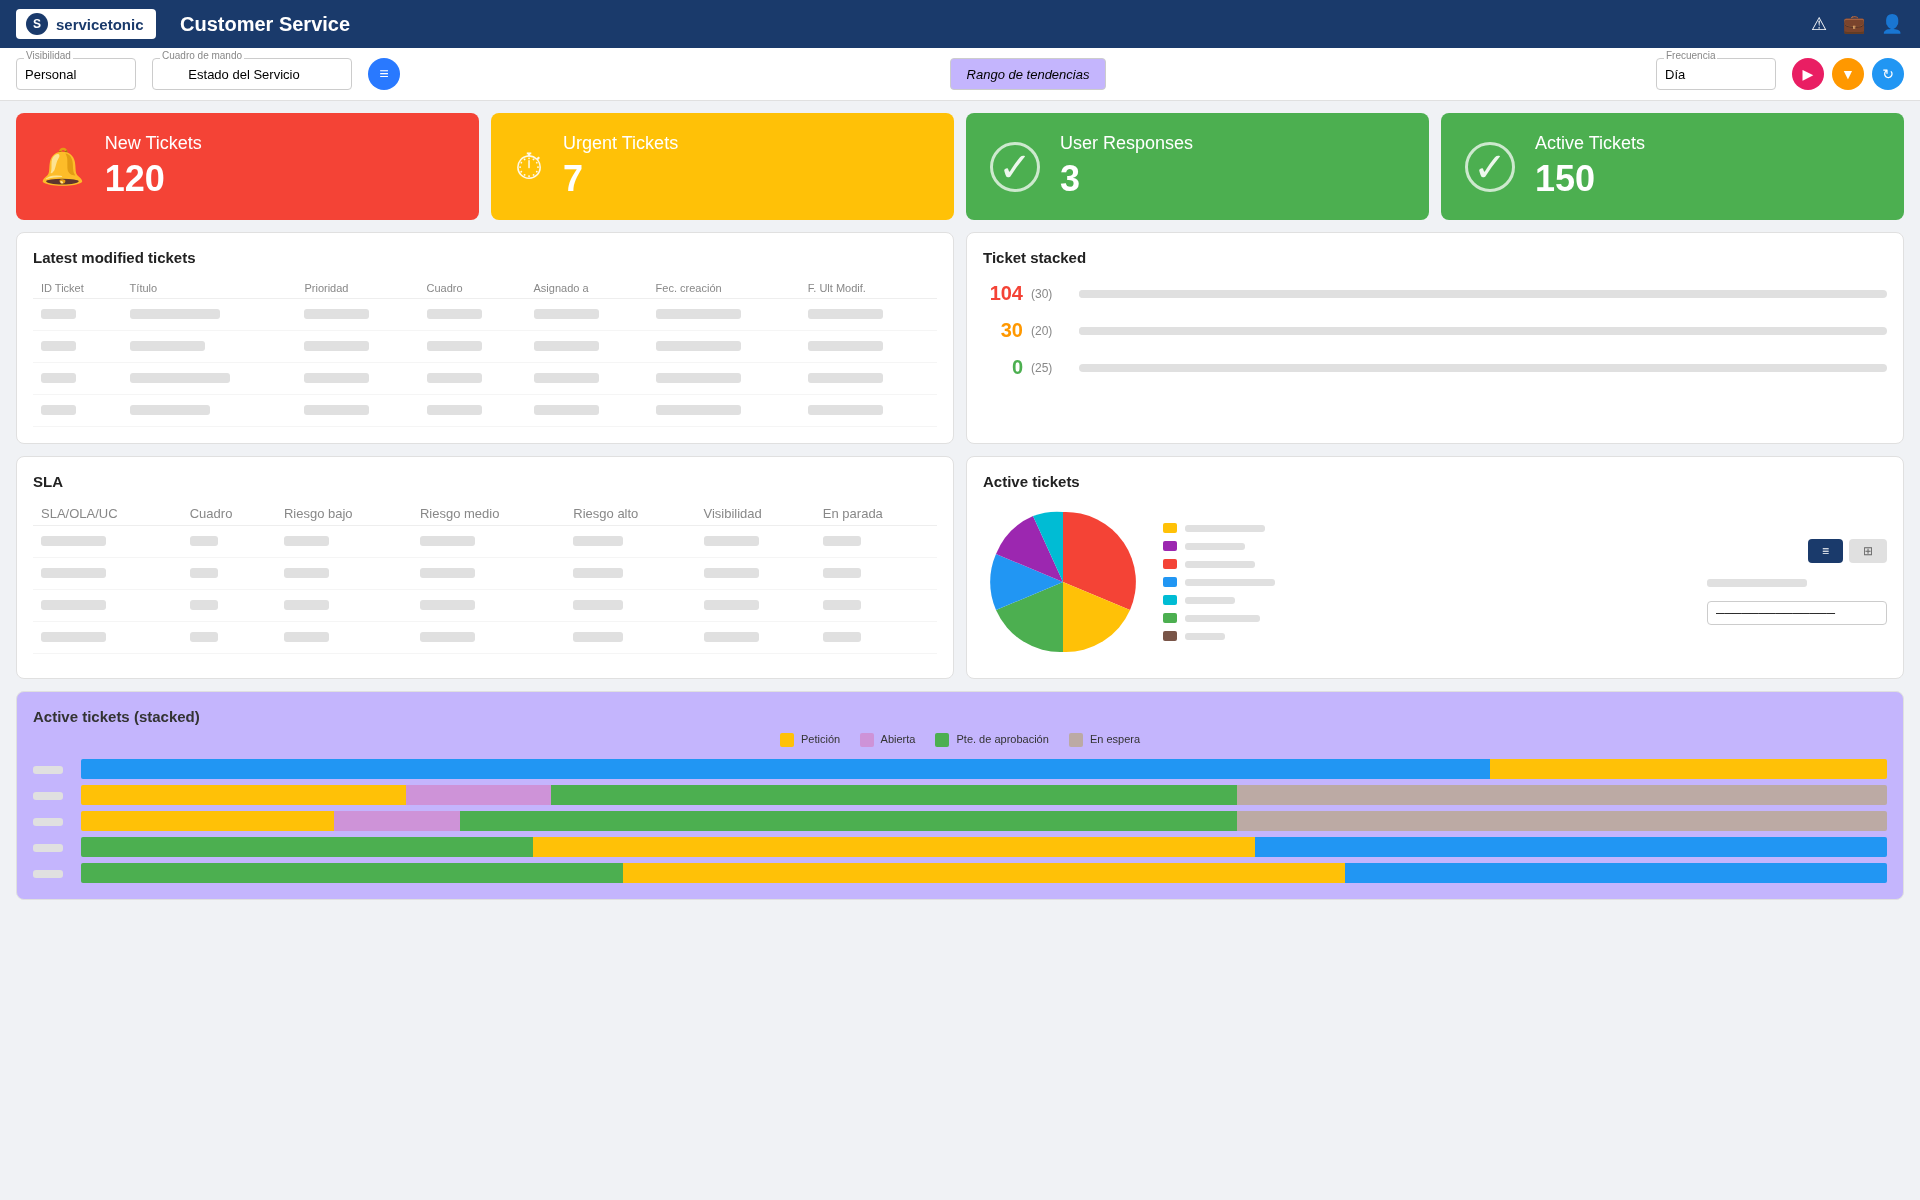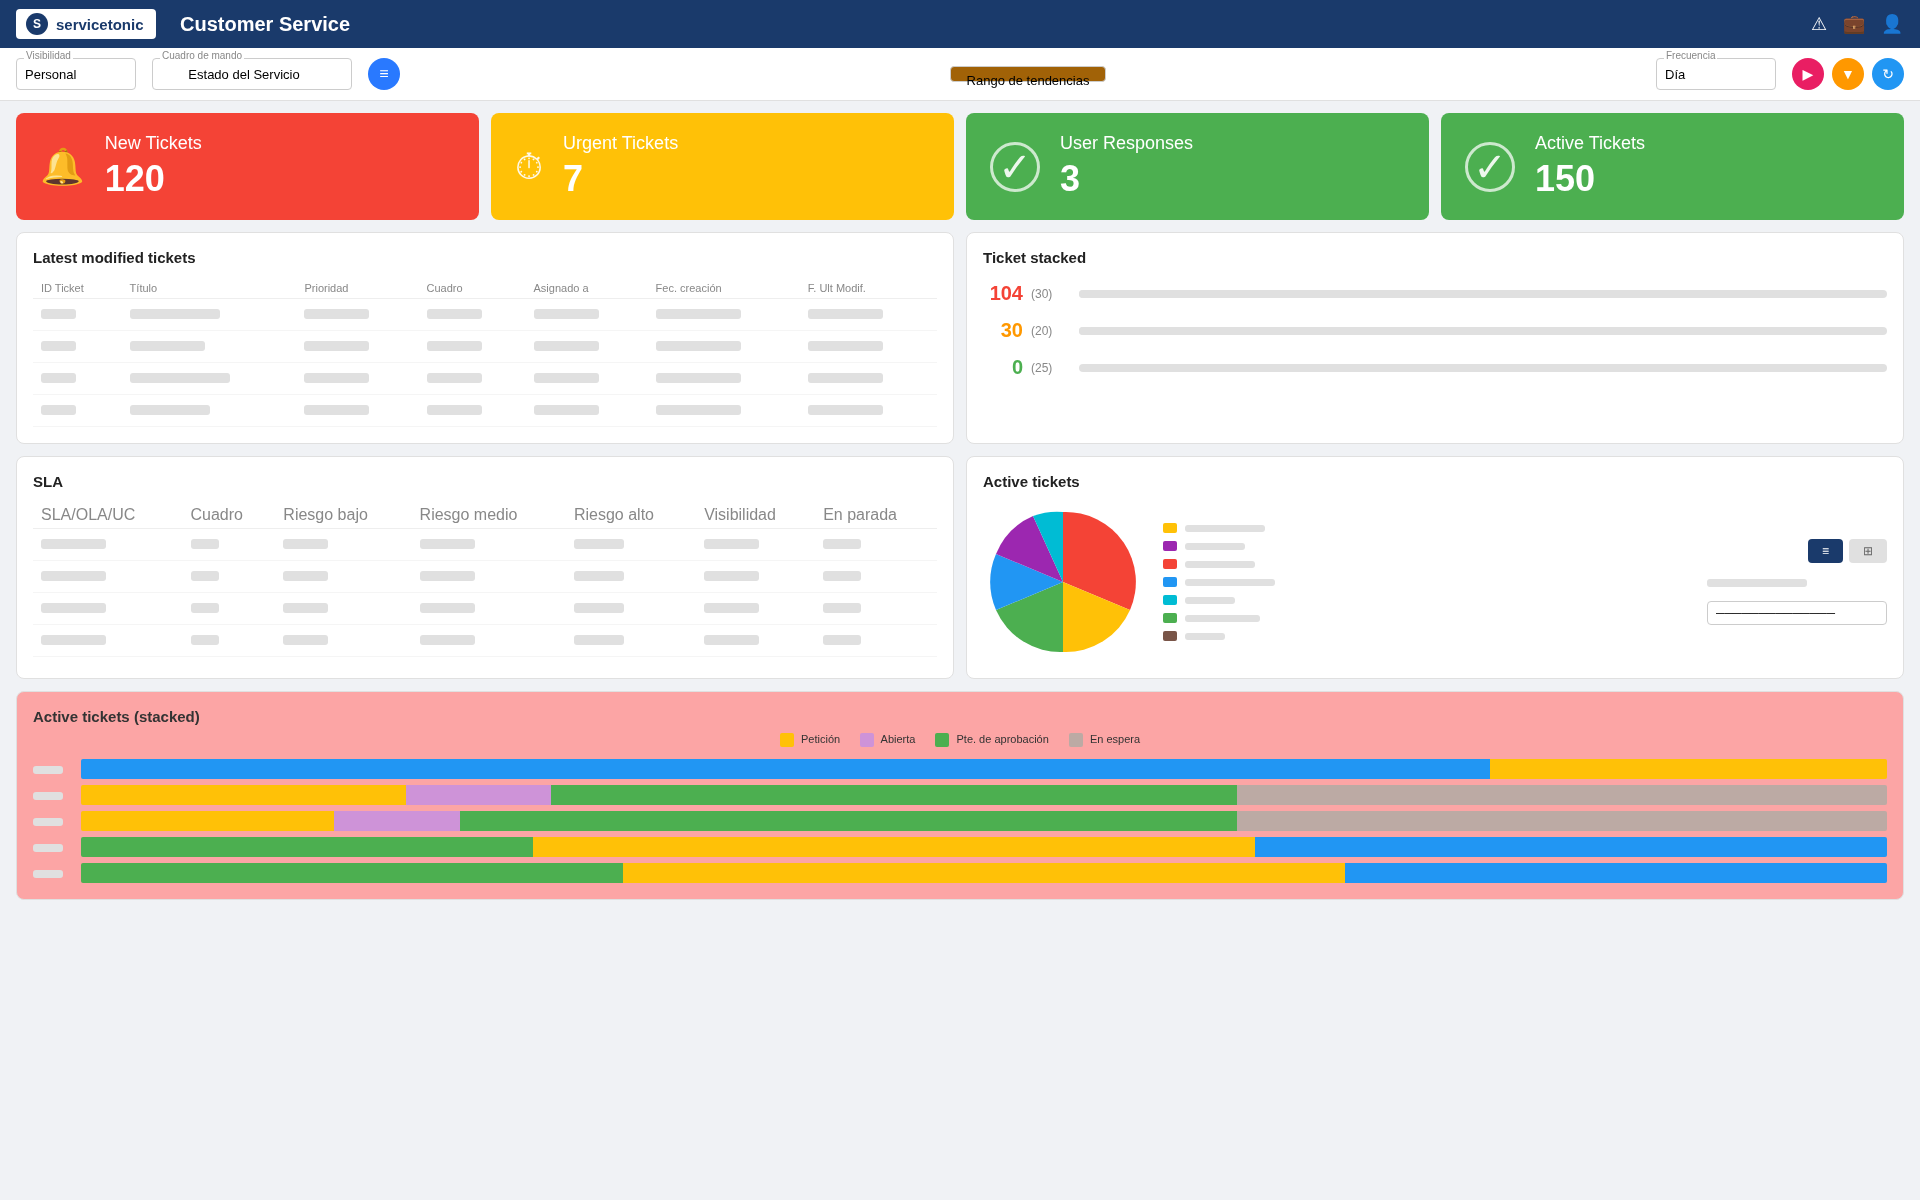--- a/index.html
+++ b/index.html
@@ -67,24 +67,25 @@
       width: 32px; height: 32px;
       font-size: 16px;
       cursor: pointer;
       display: flex; align-items: center; justify-content: center;
     }
     .toolbar-divider { flex: 1; }
     .trend-btn {
       border: 1px solid #ccc;
       border-radius: 4px;
       padding: 6px 16px;
-      background: #a16207;
+      background: #c4b5fd;
       font-size: 13px;
       cursor: pointer;
-      height: 16px;
+      height: 32px;
+      font-style: italic;
     }
     .toolbar-action-btns { display: flex; gap: 8px; align-items: center; }
     .btn-play {
       background: #e91e63;
       color: white;
       border: none;
       border-radius: 50%;
       width: 32px; height: 32px;
       font-size: 14px;
       cursor: pointer;
@@ -209,31 +210,31 @@
       font-size: 12px;
       appearance: none;
       background: white;
       cursor: pointer;
       width: 100%;
     }
 
     
     .sla-table { width: 100%; border-collapse: collapse; }
     .sla-table th {
-      font-size: 16px;
+      font-size: 13px;
       color: #888;
       text-align: left;
       padding: 4px 8px;
       border-bottom: 1px solid #eee;
       font-weight: normal;
     }
     .sla-table td { padding: 8px 8px; border-bottom: 1px solid #f5f5f5; }
 
     
-    .stacked-section { background: #fca5a5; border-radius: 8px; padding: 16px; border: 1px solid #e0e0e0; }
+    .stacked-section { background: #c4b5fd; border-radius: 8px; padding: 16px; border: 1px solid #e0e0e0; }
     .stacked-title { font-size: 15px; font-weight: bold; margin-bottom: 8px; }
     .legend-row { display: flex; gap: 20px; justify-content: center; margin-bottom: 12px; font-size: 11px; align-items: center; }
     .legend-sq { width: 14px; height: 14px; border-radius: 2px; display: inline-block; margin-right: 4px; vertical-align: middle; }
     .stacked-chart { display: flex; flex-direction: column; gap: 6px; }
     .stacked-row { display: flex; align-items: center; gap: 8px; }
     .stacked-label { min-width: 40px; }
     .stacked-label .skeleton { height: 8px; }
     .bar-container { flex: 1; display: flex; height: 20px; border-radius: 2px; overflow: hidden; }
     .bar-seg { height: 100%; }
   </style>

